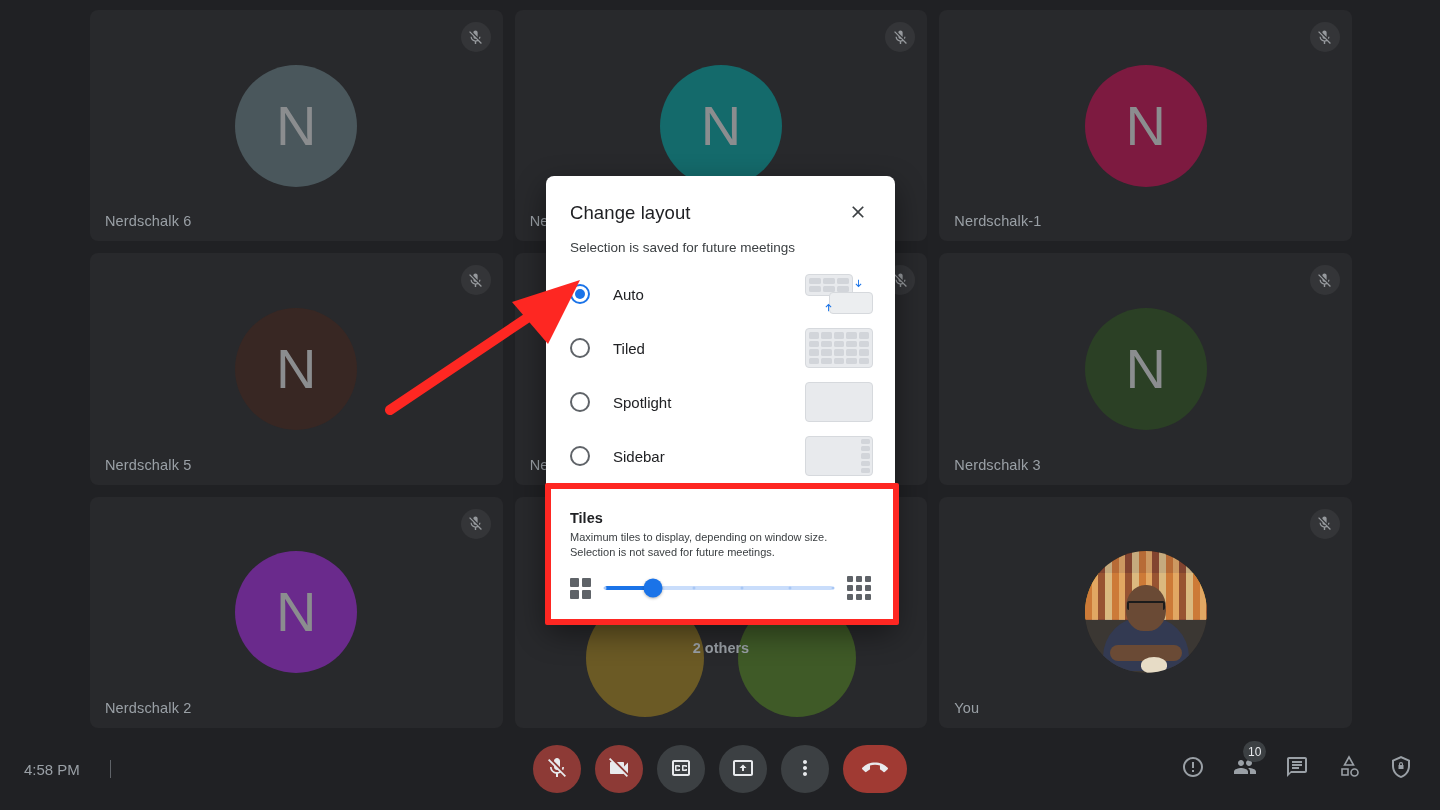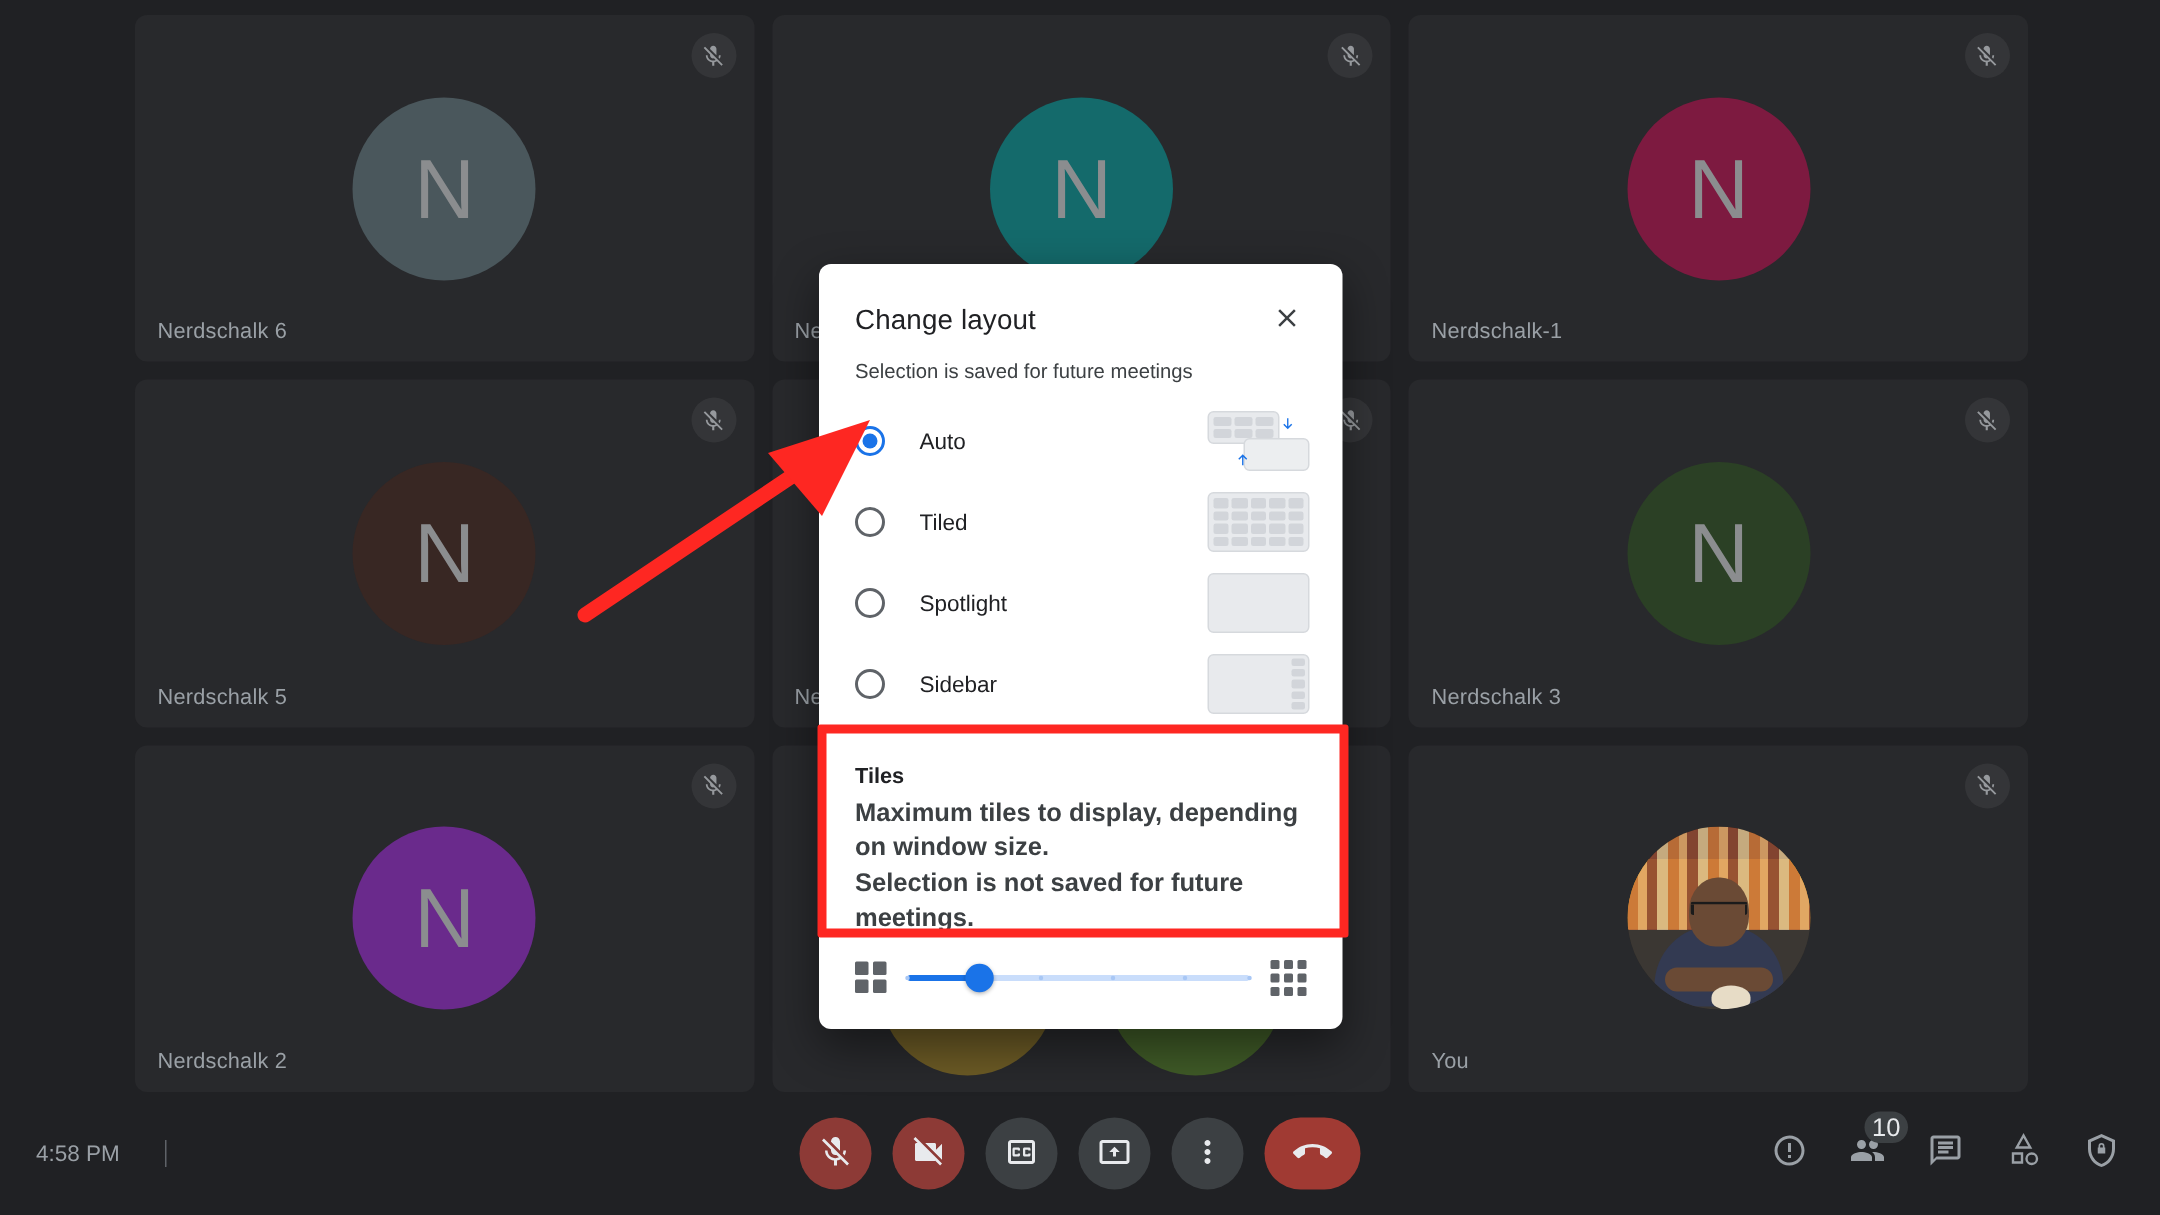--- a/index.html
+++ b/index.html
@@ -181,21 +181,21 @@
   }
   .ricon svg { fill: #9aa0a6; }
   .badge {
     position: absolute;
     top: -13px; left: 13px;
     min-width: 21px; height: 21px;
     padding: 0 5px;
     border-radius: 11px;
     background: #3c4043;
     color: #e8eaed;
-    font-size: 17px;
+    font-size: 12px;
     display: flex; align-items: center; justify-content: center;
   }
 
   
   .dialog {
     position: absolute;
     left: 546px; top: 176px;
     width: 349px;
     background: #fff;
     border-radius: 8px;
@@ -277,21 +277,21 @@
   .tiles-section {
     padding: 16px 24px 22px 24px;
     border-top: 1px solid #fff;
     position: relative;
   }
   .tiles-title {
     font-size: 14.5px; color: #202124; font-weight: bold;
     margin-bottom: 4px;
   }
   .tiles-desc {
-    font-size: 17px; color: #3c4043; line-height: 1.38; font-weight: bold;
+    font-size: 11px; color: #3c4043; line-height: 1.38;
   }
   .slider-row {
     display: flex; align-items: center; gap: 14px;
     margin-top: 16px;
   }
   .grid-ic { flex: 0 0 auto; display: grid; gap: 3px; }
   .grid-ic.small { grid-template-columns: repeat(2, 9px); grid-template-rows: repeat(2, 9px); }
   .grid-ic.large { grid-template-columns: repeat(3, 6px); grid-template-rows: repeat(3, 6px); }
   .grid-ic i { background: #5f6368; border-radius: 1px; display: block; }
   .slider {

